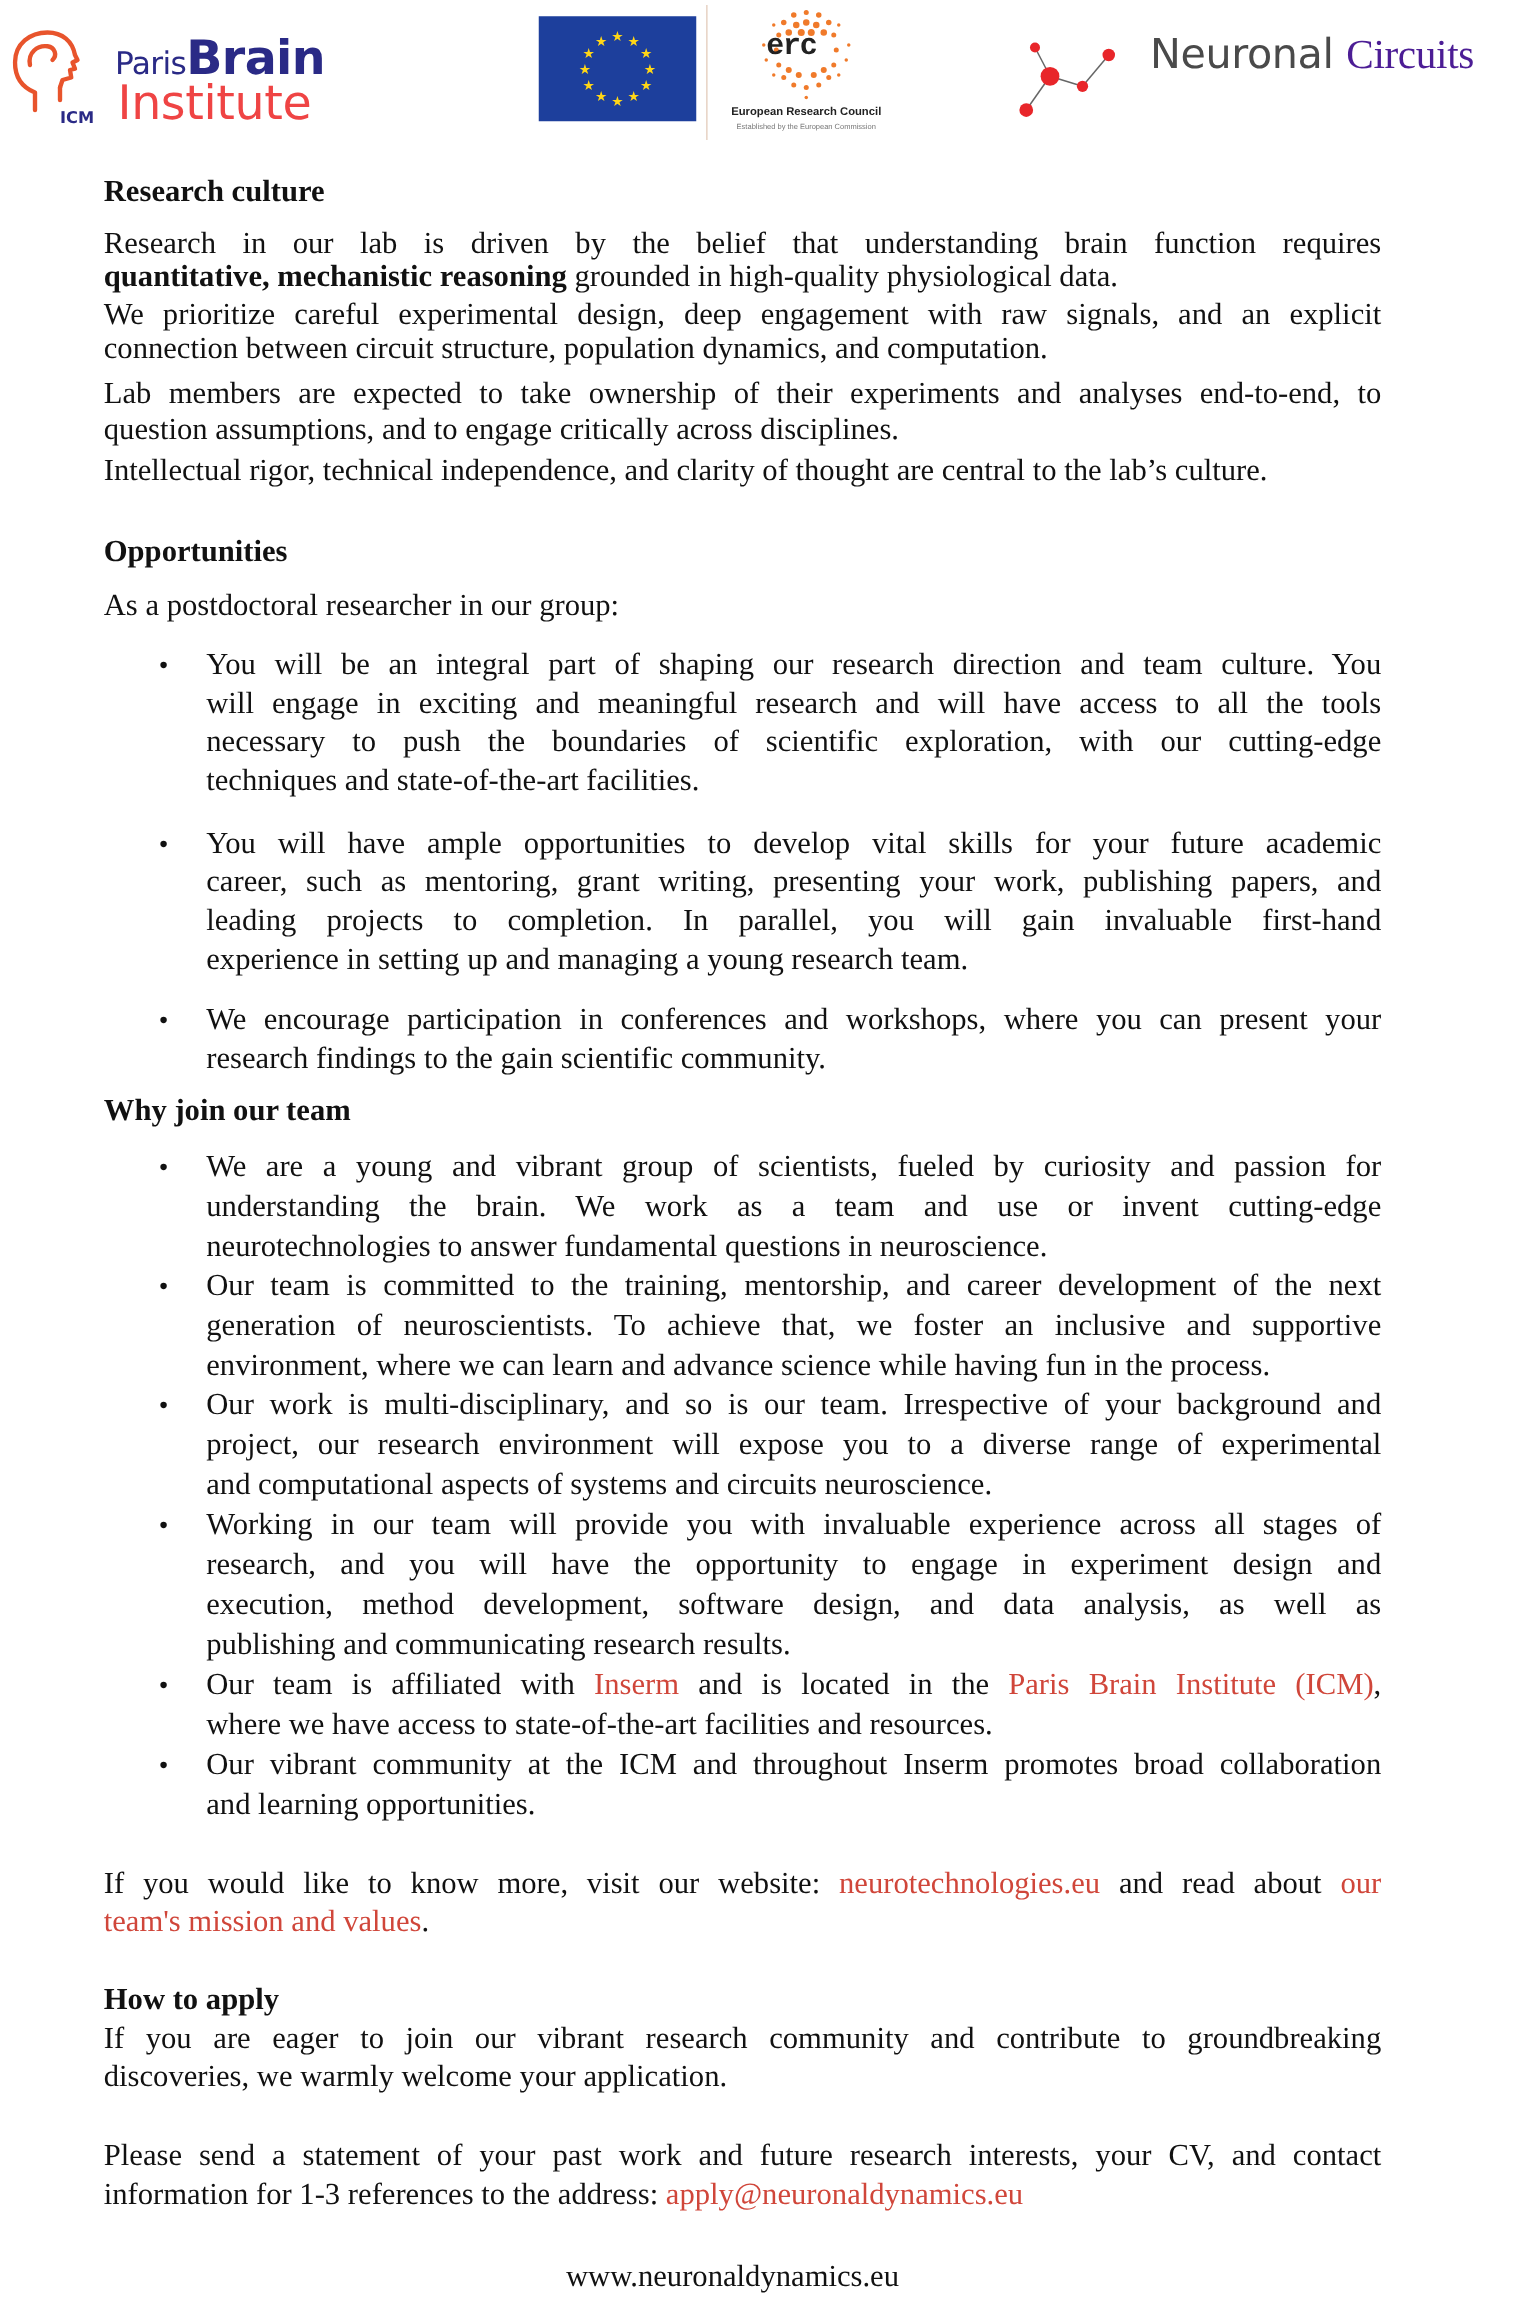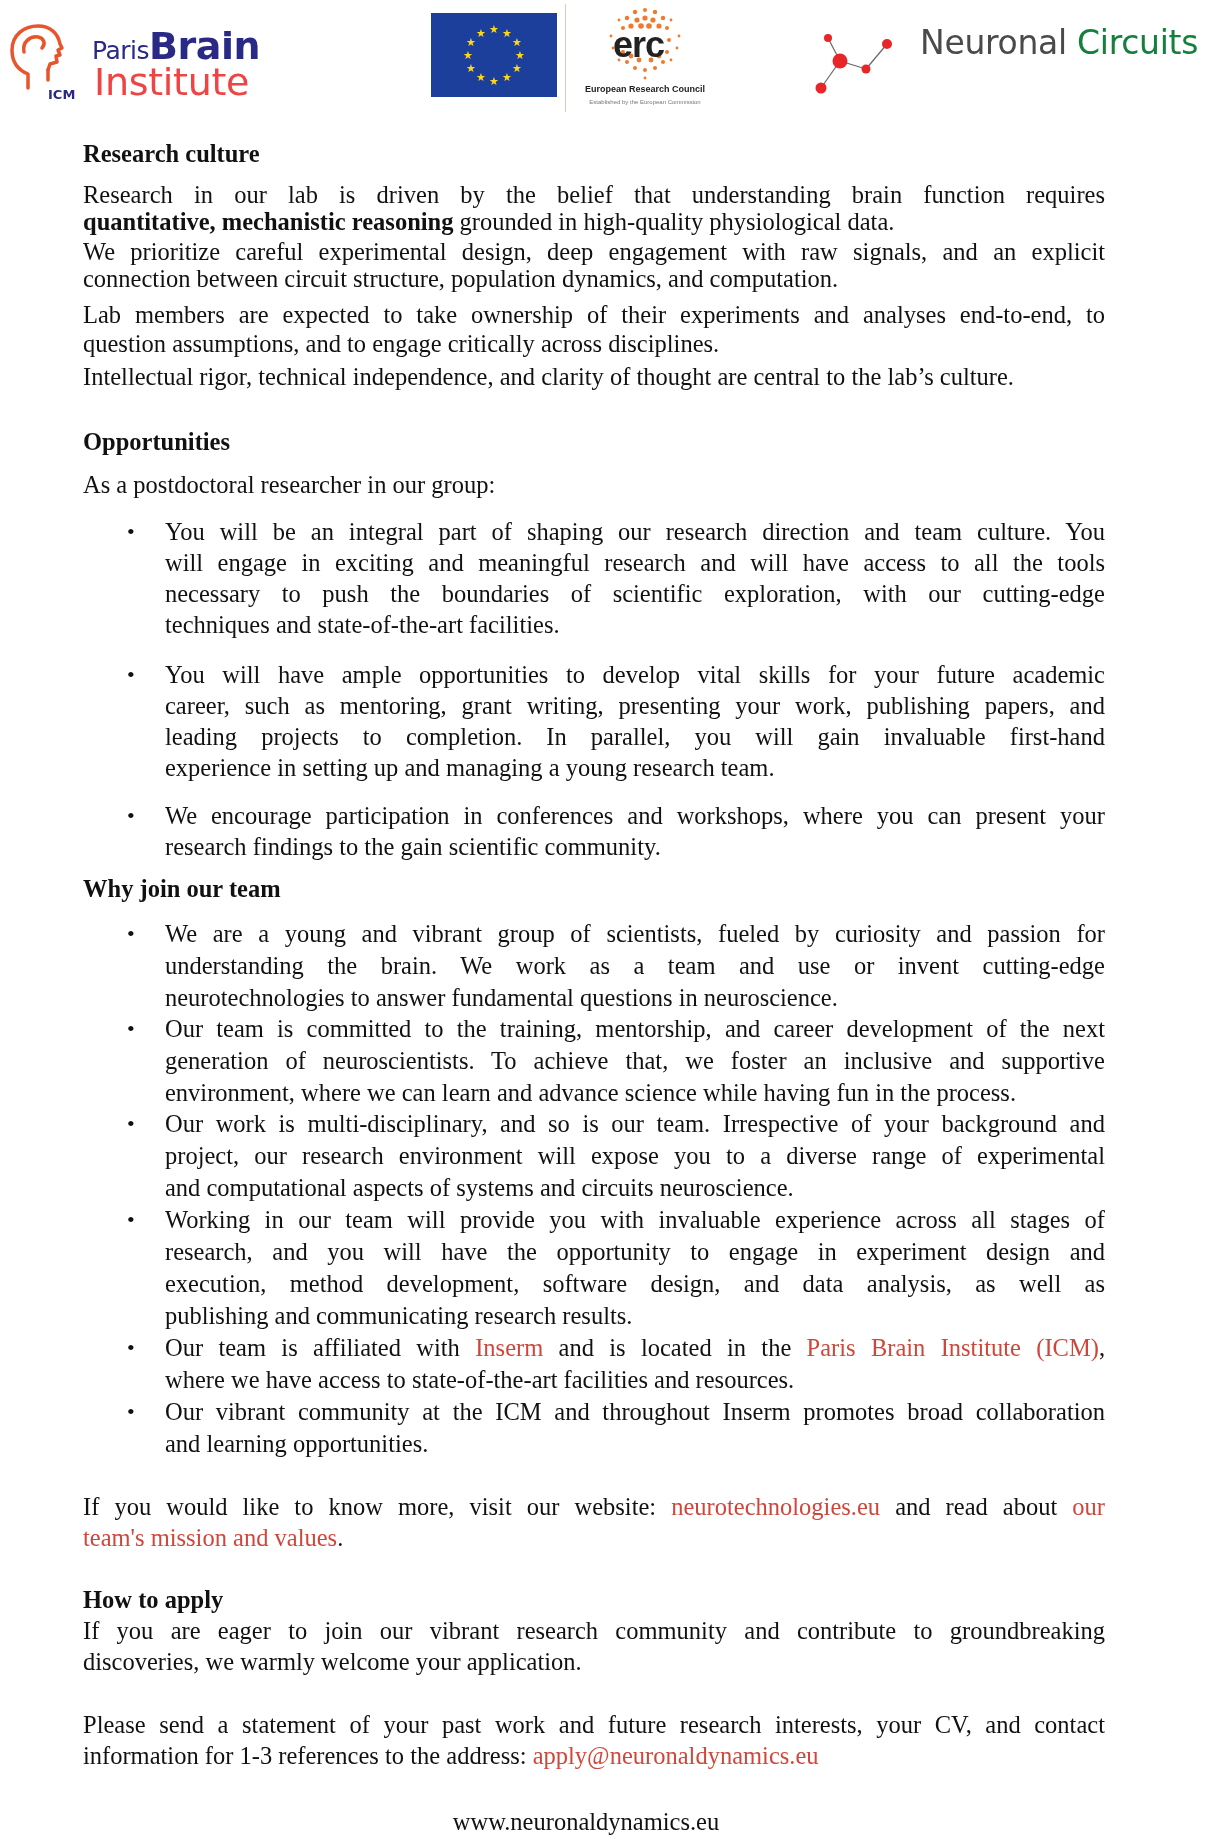--- a/index.html
+++ b/index.html
@@ -11,33 +11,33 @@
               font-family: "DejaVu Sans", "Liberation Sans", sans-serif; white-space: nowrap; }
   .pbi-paris { font-size: 25px; letter-spacing: -0.5px; margin-top: 27px; }
   .pbi-brain { font-size: 38px; font-weight: bold; letter-spacing: -0.5px; }
   .pbi-institute { position: absolute; left: 84px; top: 38px; font-size: 38px; font-weight: normal;
                    color: #ef4444; font-family: "DejaVu Sans", "Liberation Sans", sans-serif; letter-spacing: -0.3px; }
   .pbi-icm { position: absolute; left: 38px; top: 65px; font-size: 13px; font-weight: bold; color: #2a2a86;
              font-family: "DejaVu Sans", "Liberation Sans", sans-serif; }
   .eu-flag { position: absolute; left: 431px; top: 13px; width: 126px; height: 84px; background: #1d3f9c; }
   .divider-v { position: absolute; left: 565px; top: 4px; width: 1px; height: 108px; background: #e2c9b8; }
   .erc { position: absolute; left: 575px; top: 0; width: 140px; height: 120px; }
-  .erc-word { position: absolute; left: 38px; top: 24px; font-family: Liberation Sans, sans-serif;
-              font-weight: bold; font-size: 36px; color: #222; letter-spacing: -1px; }
+  .erc-word { position: absolute; left: 38px; top: 24px; font-family: Liberation Mono, monospace;
+              font-weight: bold; font-size: 24px; color: #222; letter-spacing: -1px; }
   .erc-name { position: absolute; left: 0; top: 84px; width: 140px; text-align: center; font-size: 9px; color: #222;
               font-family: "Liberation Sans", sans-serif; font-weight: bold; white-space: nowrap; }
   .erc-sub { position: absolute; left: 0; top: 99px; width: 140px; text-align: center; font-size: 6px; color: #777;
              font-family: "Liberation Sans", sans-serif; white-space: nowrap; }
   .ncbd { position: absolute; left: 810px; top: 20px; width: 400px; height: 90px; }
   .ncbd-line { position: absolute; left: 110px; font-family: "DejaVu Sans", "Liberation Sans", sans-serif;
                font-size: 33px; white-space: nowrap; letter-spacing: -0.3px; }
   .ncbd-l1 { top: 3px; }
   .ncbd-l2 { top: 41px; }
   .gray { color: #4a4a4a; }
-  .red { color: #15803d; }
+  .red { color: #4c1d95; font-family: Liberation Serif, serif; }
 
   .content { position: absolute; left: 83px; top: 0; width: 1022px; }
   .line { position: absolute; left: 0; width: 1022px; font-size: 24.5px; line-height: 31px; white-space: nowrap; }
   .just { text-align: justify; text-align-last: justify; }
   .h { font-weight: bold; }
   .b { font-weight: bold; }
   .bl { left: 82px; width: 940px; }
   .bullet { position: absolute; left: 44px; font-size: 22px; line-height: 31px; }
   .link { color: #d0463a; }
   .footer { position: absolute; left: 0; width: 1172px; text-align: center; font-size: 24.5px; line-height: 31px; }

